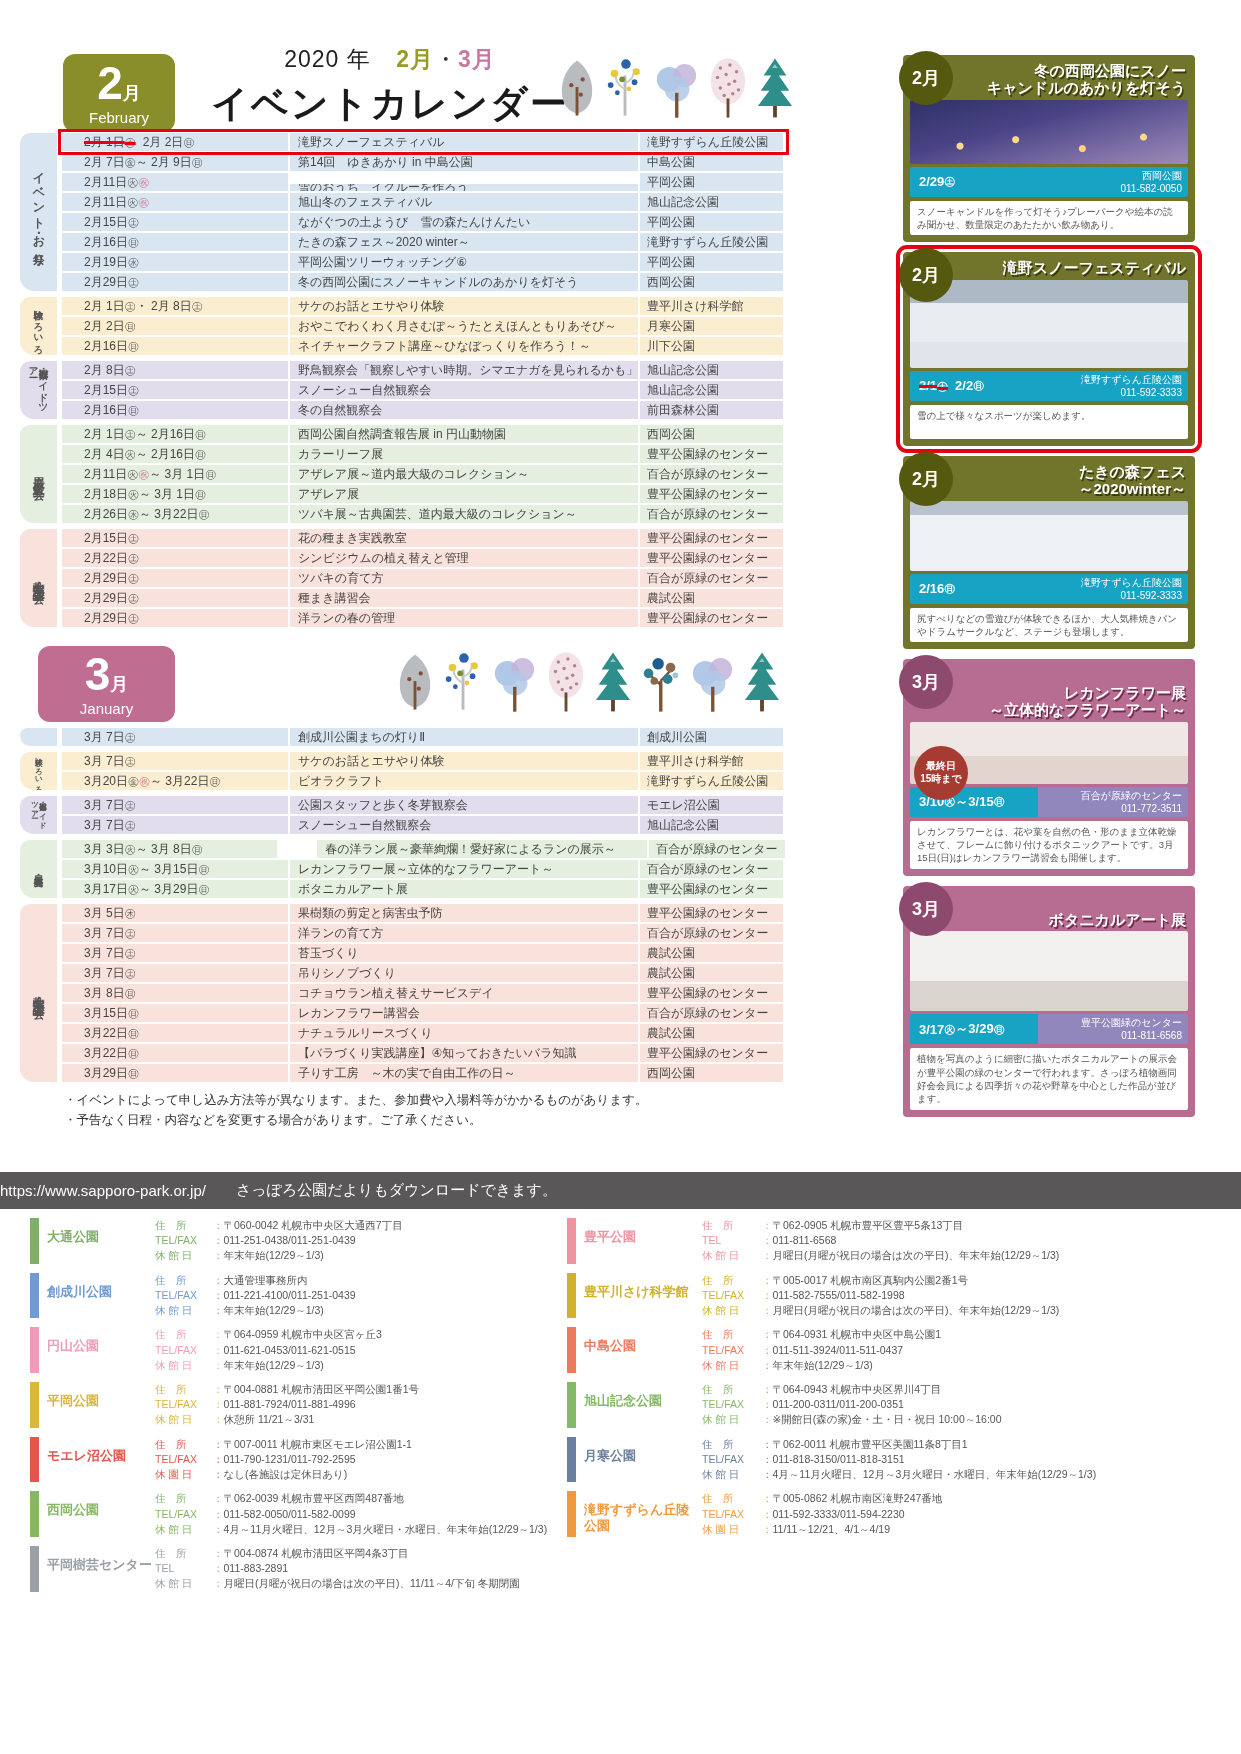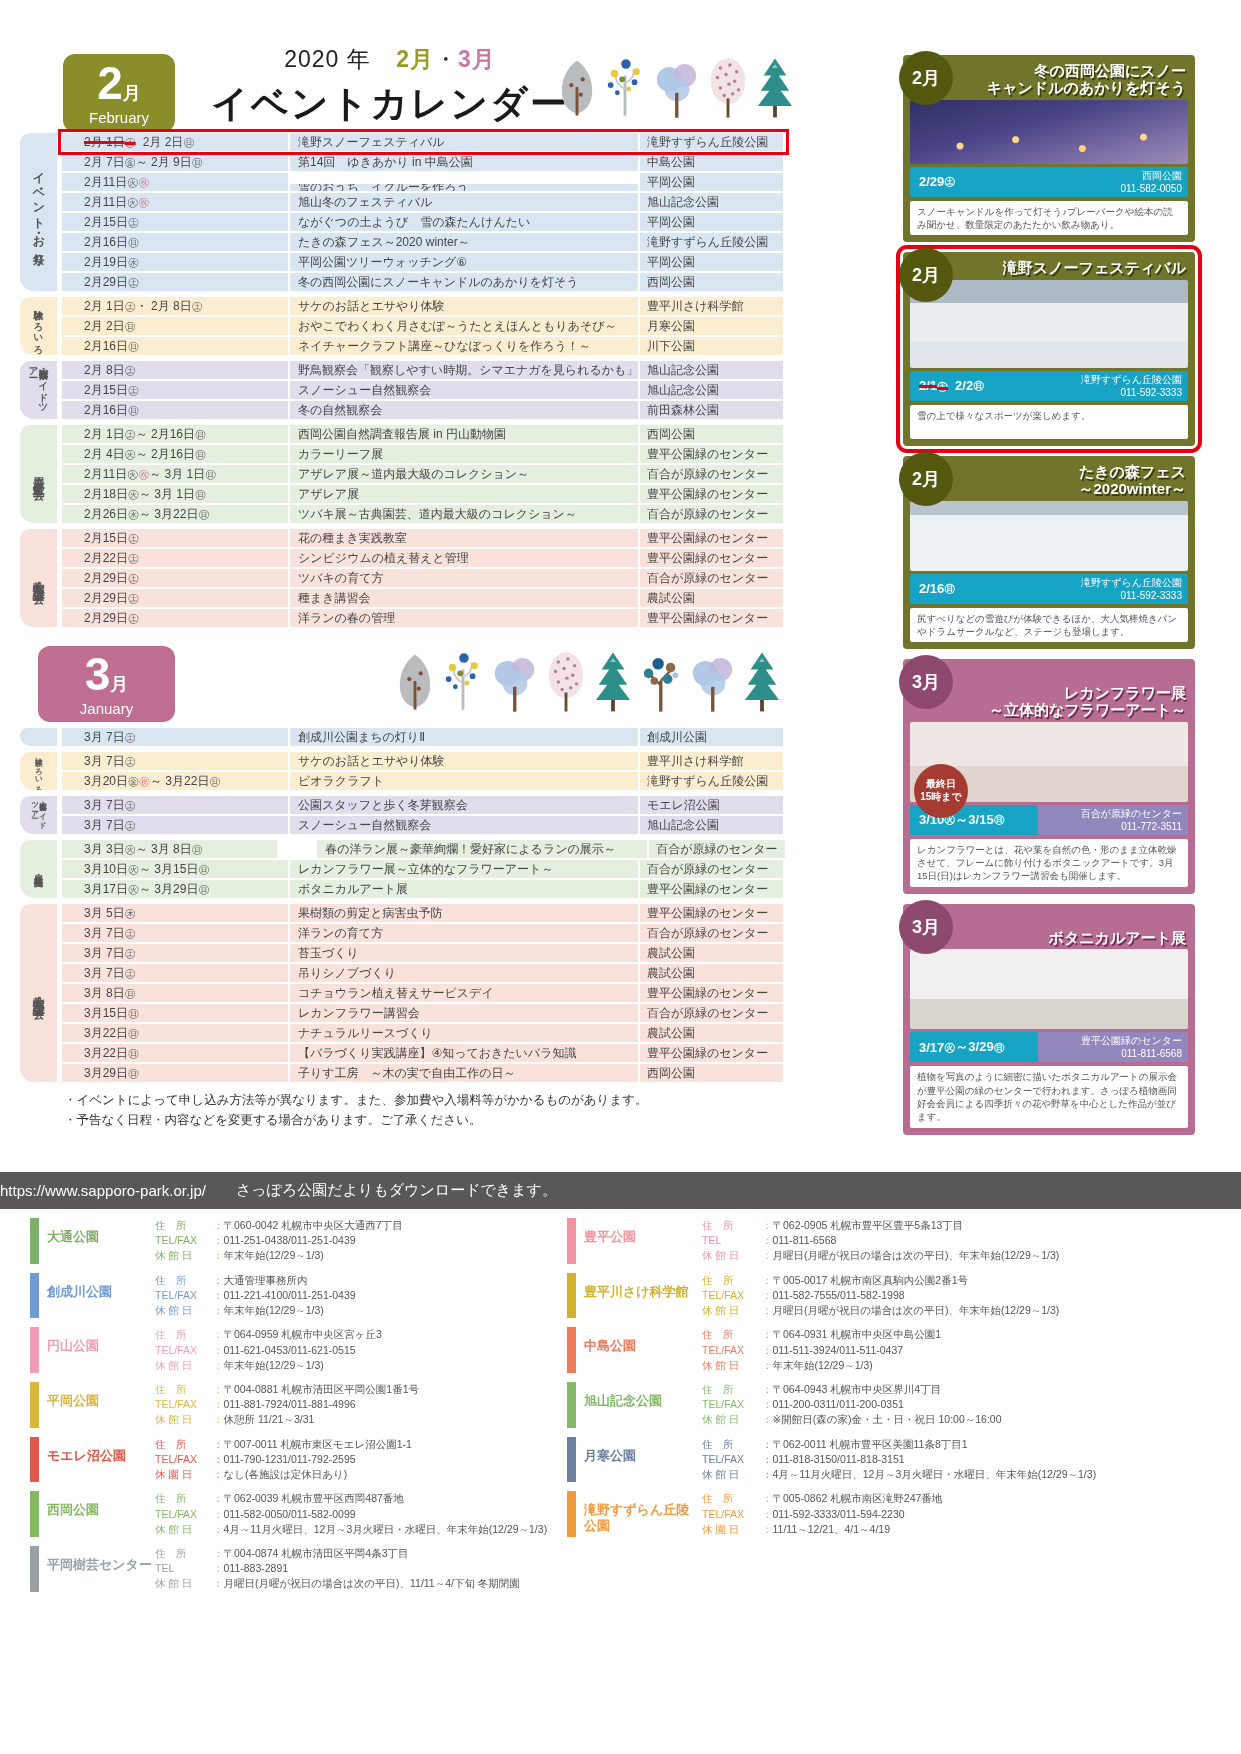--- a/index.html
+++ b/index.html
@@ -502,21 +502,21 @@
             <div>滝野すずらん丘陵公園</div>
             <div>011-592-3333</div>
           </div>
         </div>
         <div class="card-desc">尻すべりなどの雪遊びが体験できるほか、大人気棒焼きパンやドラムサークルなど、ステージも登場します。</div>
       </div>
       <div class="card pink">
         <div class="card-badge">3月</div>
         <div class="card-title">レカンフラワー展
 ～立体的なフラワーアート～</div>
-        <div class="card-photo photo3" style="height: 80px;">
+        <div class="card-photo photo3" style="height: 62px;">
           <div class="final-badge">最終日
 15時まで</div>
         </div>
         <div class="card-bar">
           <div class="bar-date">3/10<span class="dow">㊋</span>～3/15<span class="dow">㊐</span></div>
           <div class="bar-place">
             <div>百合が原緑のセンター</div>
             <div>011-772-3511</div>
           </div>
         </div>

